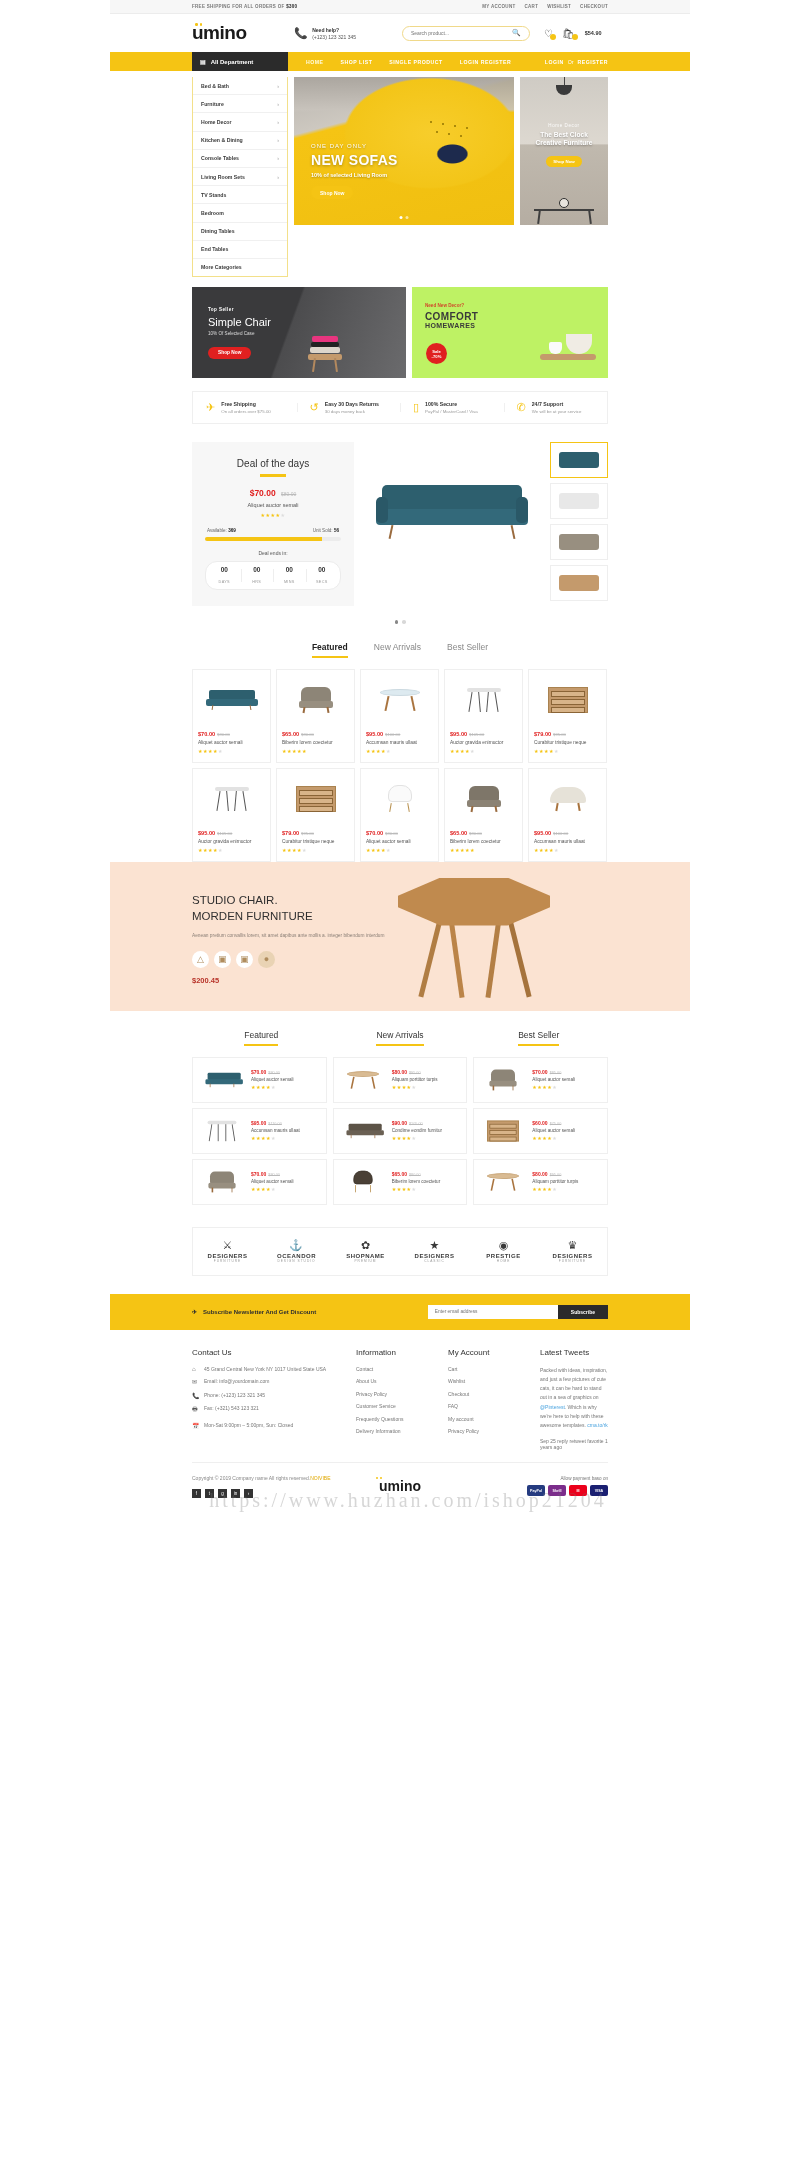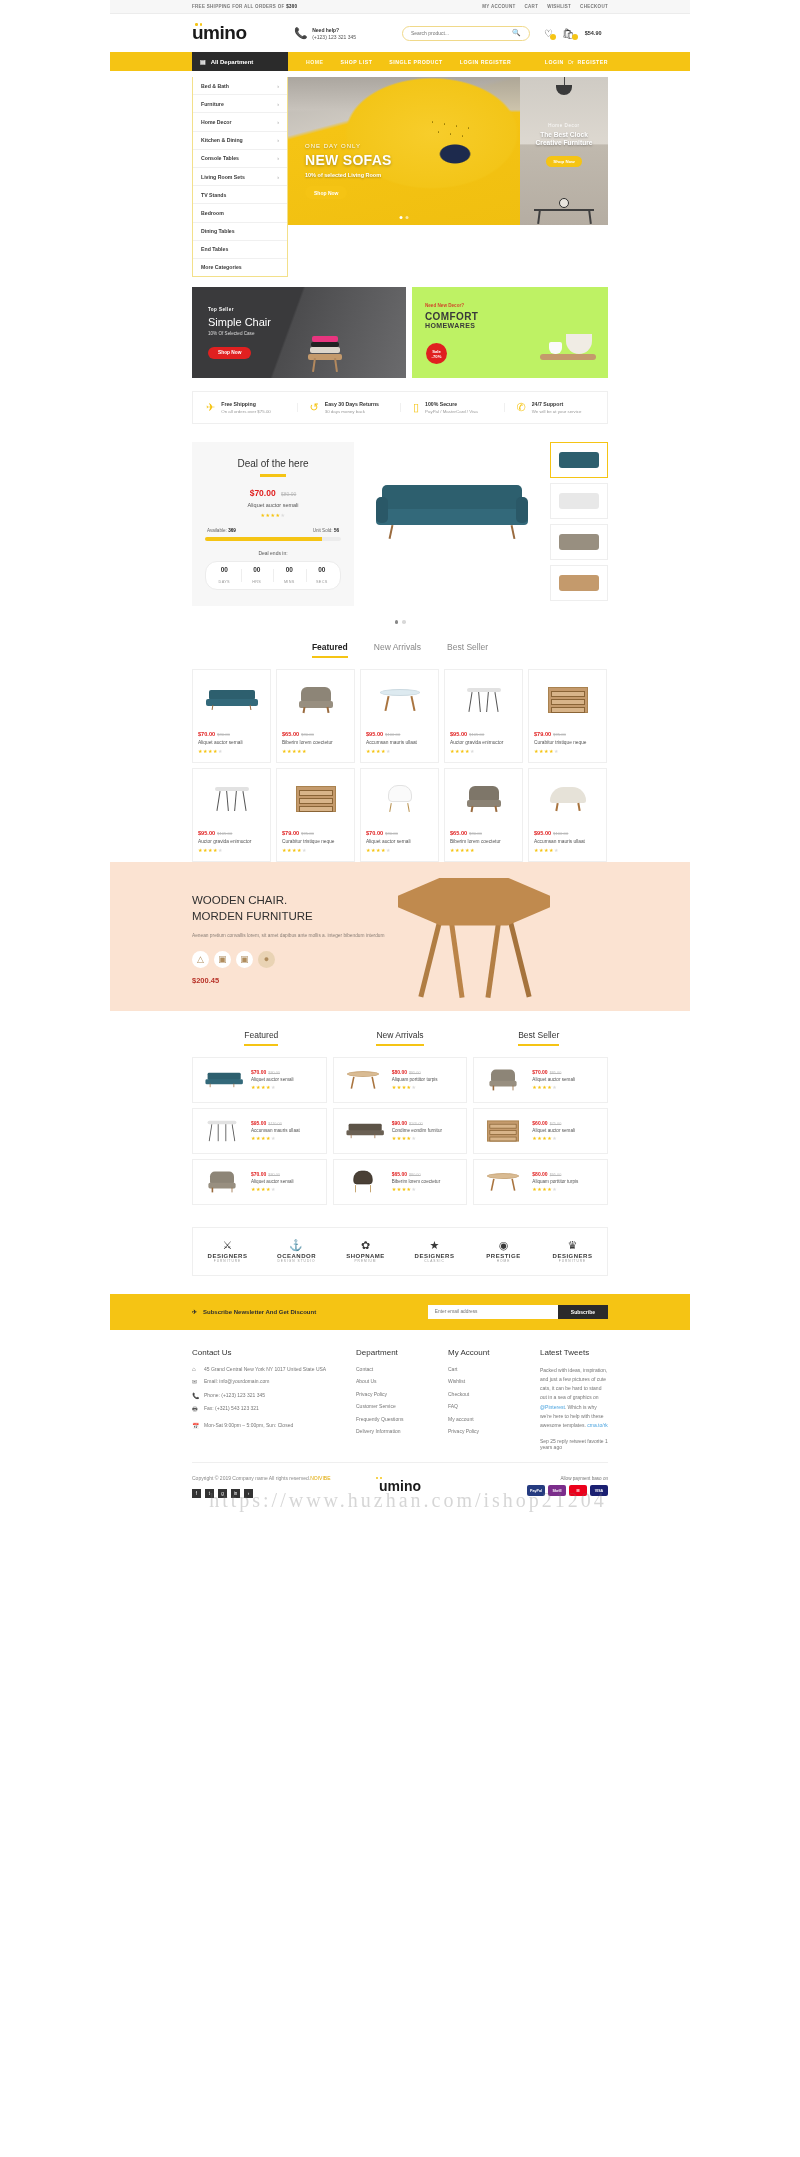--- a/index.html
+++ b/index.html
@@ -41,21 +41,21 @@
   .navbar .inner { width:580px; margin:0 auto; display:flex; align-items:center; padding:0 82px; height:19px;}
   .dept { background:#2b2b2b; color:#fff; width:96px; height:19px; display:flex; align-items:center; gap:5px; padding-left:8px; font-size:6px; font-weight:700;}
   .navlinks { display:flex; gap:17px; margin-left:18px; }
   .navlinks a { color:#fff; font-size:5.2px; letter-spacing:.5px; font-weight:600; text-decoration:none;}
   .navlinks a.active { color:#fffde0; }
   .navright { margin-left:auto; display:flex; gap:4px; }
   .navright a { color:#fff; font-size:5.2px; letter-spacing:.5px; font-weight:600; text-decoration:none;}
   .navright span { color:#fff; font-size:5.2px; }
 
   
-  .herorow { display:flex; padding:6px 82px 0; gap:0;justify-content:center; }
+  .herorow { display:flex; padding:6px 82px 0; gap:6px;justify-content:center; }
   .deptmenu { width:96px; background:#fff; border:1px solid #f3e08a; border-top:0;}
   .deptmenu li { list-style:none; padding:5.6px 8px; font-size:5.2px; font-weight:700; color:#3a3a3a;
                  border-bottom:1px solid #f0f0f0; display:flex; justify-content:space-between; align-items:center;}
   .deptmenu li:last-child { border-bottom:0;}
   .deptmenu li .ar { color:#aaa; font-size:5px;}
   .heroMain { flex:1; height:148px; position:relative; overflow:hidden;
     background:linear-gradient(165deg,#b8b4ae 0%,#cdc8c0 28%,#f5c414 30%,#f0bf10 100%); }
   .heroMain .grain { position:absolute; inset:0;
     background:
       radial-gradient(ellipse 80px 50px at 72% 52%, #1d2a4d 0%, #1d2a4d 18%, transparent 20%),
@@ -468,21 +468,21 @@
       <span class="svcIcon">✆</span>
       <div>
           <div class="l1">24/7 Support</div>
       <div class="l2">We will be at your service</div>
         </div>
     </div>
   </div>
 
   <div class="dealSec">
     <div class="dealBox">
-      <h3>Deal of the here</h3>
+      <h3>Deal of the days</h3>
       <div class="uline"></div>
       <div class="dealPrice">
         <span>$70.00</span>
         <s>$80.00</s>
       </div>
       <div class="dealName">Aliquet auctor semali</div>
       <div class="stars">★★★★<span class="off">★</span></div>
       <div class="availRow">
         <span><span>Available:</span> <b>369</b></span>
         <span><span>Unit Sold:</span> <b>56</b></span>
@@ -660,21 +660,21 @@
         </div>
         <div class="pr"><span>$95.00</span><s>$100.00</s></div>
         <div class="nm">Accumsan mauris ullaat</div>
         <div class="stars">★★★★<span class="off">★</span></div>
       </div>
   </div>
 
   <div class="woodBan">
     <div class="woodTxt">
       <h2>
-        <span>WOODEN CHAIR.</span><br>
+        <span>STUDIO CHAIR.</span><br>
         <span>MORDEN FURNITURE</span>
       </h2>
       <p>Aenean pretium convallis lorem, sit amet dapibus ante mollis a. integer bibendum interdum</p>
       <div class="swatches">
         <div class="sw">△</div>
         <div class="sw">▣</div>
         <div class="sw">▣</div>
         <div class="sw" style="background:#e9d3b4">●</div>
       </div>
       <div class="woodPrice">$200.45</div>
@@ -903,21 +903,21 @@
             <span class="fi">🖶</span>
             <span>Fax:  (+321) 543 123 321</span>
           </li>
         <li>
             <span class="fi">📅</span>
             <span>Mon-Sat 9:00pm – 5:00pm, Sun: Closed</span>
           </li>
       </ul>
     </div>
     <div class="fcol c2">
-      <h4>Department</h4>
+      <h4>Information</h4>
       <ul>
         <li>Contact</li>
         <li>About Us</li>
         <li>Privacy Policy</li>
         <li>Customer Service</li>
         <li>Frequently Questions</li>
         <li>Delivery Information</li>
       </ul>
     </div>
     <div class="fcol c3">

